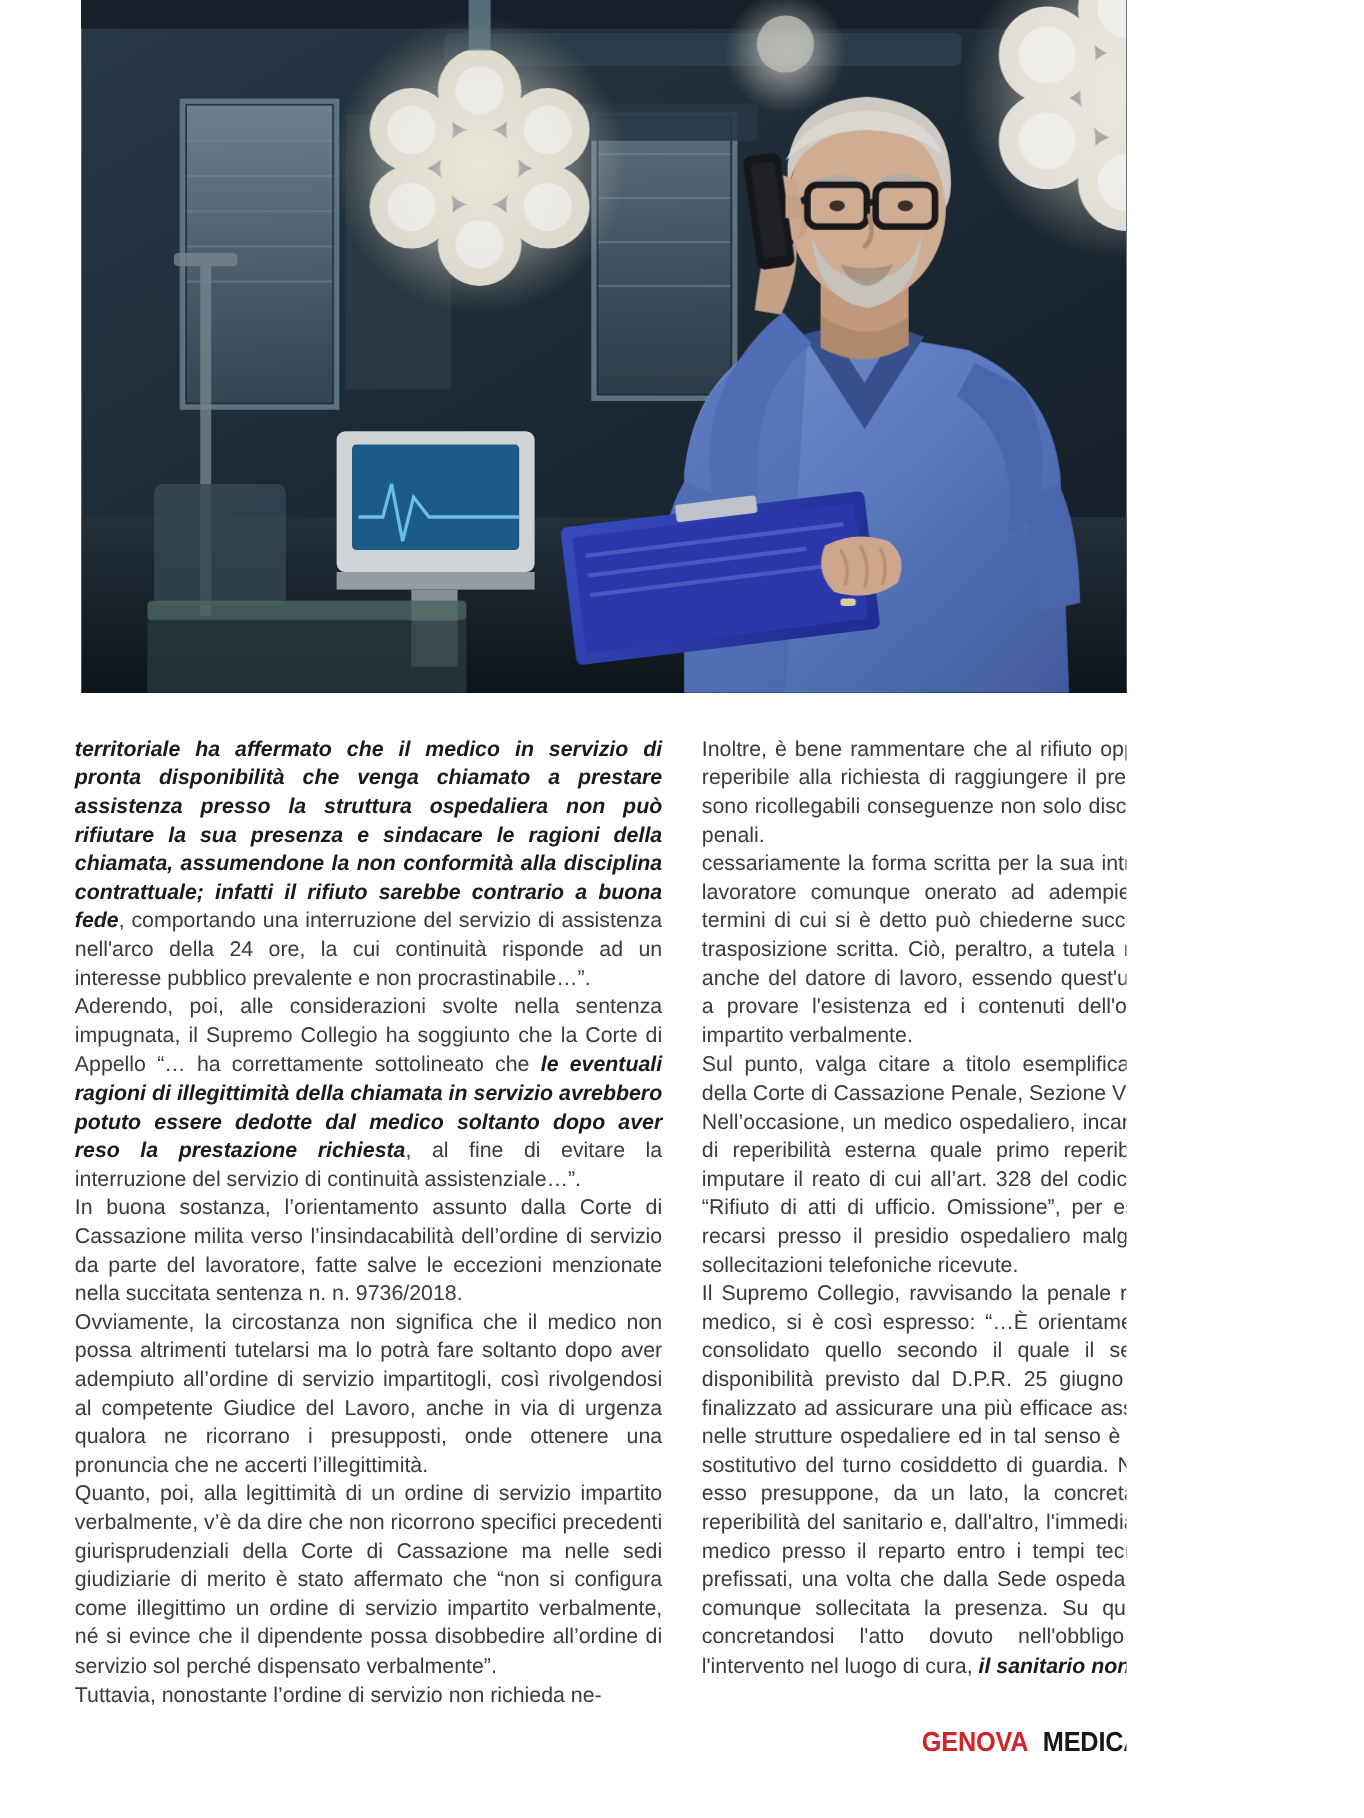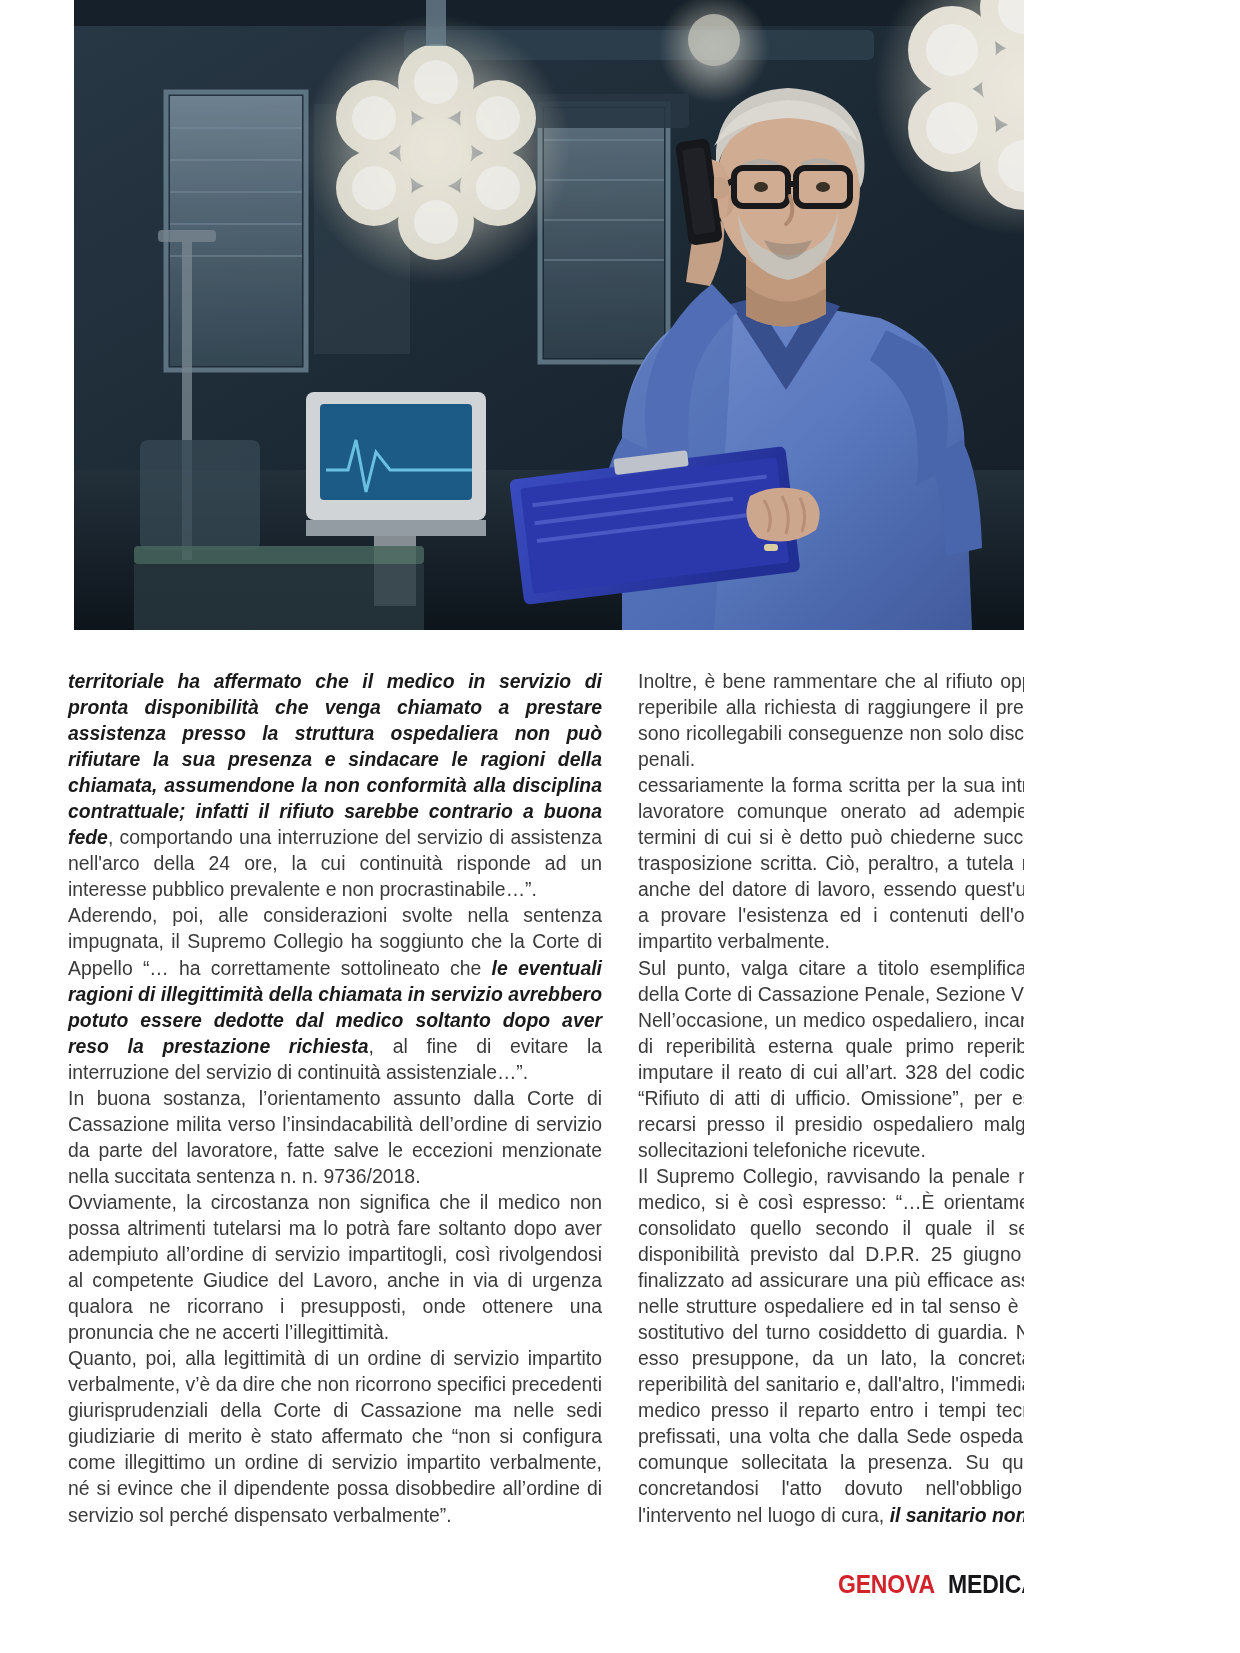--- a/index.html
+++ b/index.html
@@ -338,20 +338,21 @@
       <p><span class="lead">territoriale ha affermato che il medico in servizio di pronta disponibilità che venga chiamato a prestare assistenza presso la struttura ospedaliera non può rifiutare la sua presenza e sindacare le ragioni della chiamata, assumendone la non conformità alla disciplina contrattuale; infatti il rifiuto sarebbe contrario a buona fede</span><span>, comportando una interruzione del servizio di assistenza nell'arco della 24 ore, la cui continuità risponde ad un interesse pubblico prevalente e non procrastinabile…”.</span></p>
 
       <p><span>Aderendo, poi, alle considerazioni svolte nella sentenza impugnata, il Supremo Collegio ha soggiunto che la Corte di Appello “… ha correttamente sottolineato che </span><span class="emph">le eventuali ragioni di illegittimità della chiamata in servizio avrebbero potuto essere dedotte dal medico soltanto dopo aver reso la prestazione richiesta</span><span>, al fine di evitare la interruzione del servizio di continuità assistenziale…”.</span></p>
 
       <p>In buona sostanza, l’orientamento assunto dalla Corte di Cassazione milita verso l’insindacabilità dell’ordine di servizio da parte del lavoratore, fatte salve le eccezioni menzionate nella succitata sentenza n. n. 9736/2018.</p>
 
       <p>Ovviamente, la circostanza non significa che il medico non possa altrimenti tutelarsi ma lo potrà fare soltanto dopo aver adempiuto all’ordine di servizio impartitogli, così rivolgendosi al competente Giudice del Lavoro, anche in via di urgenza qualora ne ricorrano i presupposti, onde ottenere una pronuncia che ne accerti l’illegittimità.</p>
 
       <p>Quanto, poi, alla legittimità di un ordine di servizio impartito verbalmente, v’è da dire che non ricorrono specifici precedenti giurisprudenziali della Corte di Cassazione ma nelle sedi giudiziarie di merito è stato affermato che “non si configura come illegittimo un ordine di servizio impartito verbalmente, né si evince che il dipendente possa disobbedire all’ordine di servizio sol perché dispensato verbalmente”.</p>
 
+      <p>Tuttavia, nonostante l’ordine di servizio non richieda ne-</p>
     </div>
 
     <div class="col">
 
       <p>Inoltre, è bene rammentare che al rifiuto opposto dal medico reperibile alla richiesta di raggiungere il presidio ospedaliero sono ricollegabili conseguenze non solo disciplinari ma anche penali.</p>
 
       <p>cessariamente la forma scritta per la sua intrinseca validità, il lavoratore comunque onerato ad adempiere ad esso nei termini di cui si è detto può chiederne successivamente una trasposizione scritta. Ciò, peraltro, a tutela non solo sua ma anche del datore di lavoro, essendo quest'ultimo demandato a provare l'esistenza ed i contenuti dell'ordine di servizio impartito verbalmente.</p>
 
       <p>Sul punto, valga citare a titolo esemplificativo la sentenza della Corte di Cassazione Penale, Sezione VI, n. 12376/2013.</p>
 

